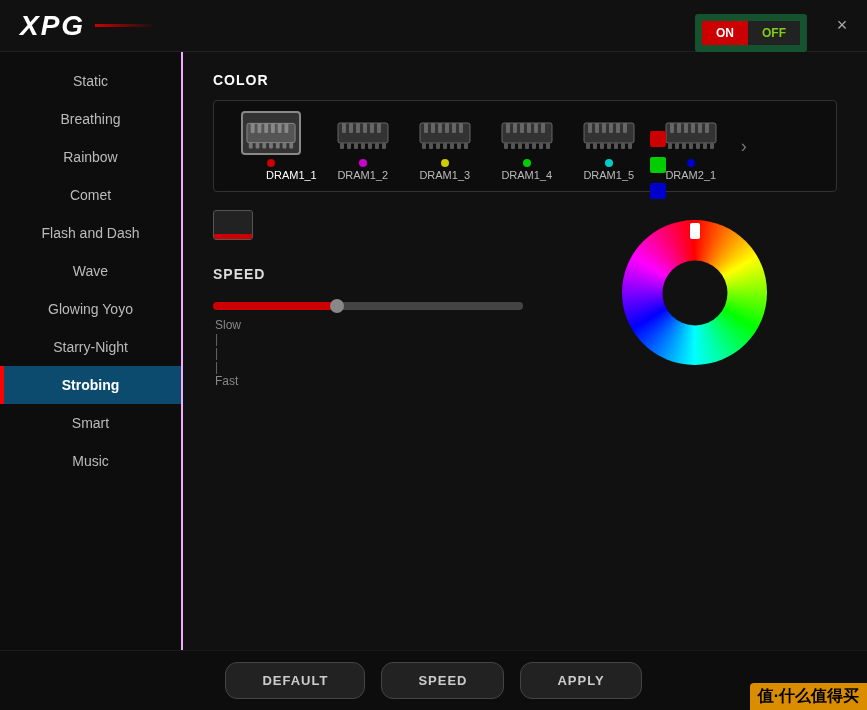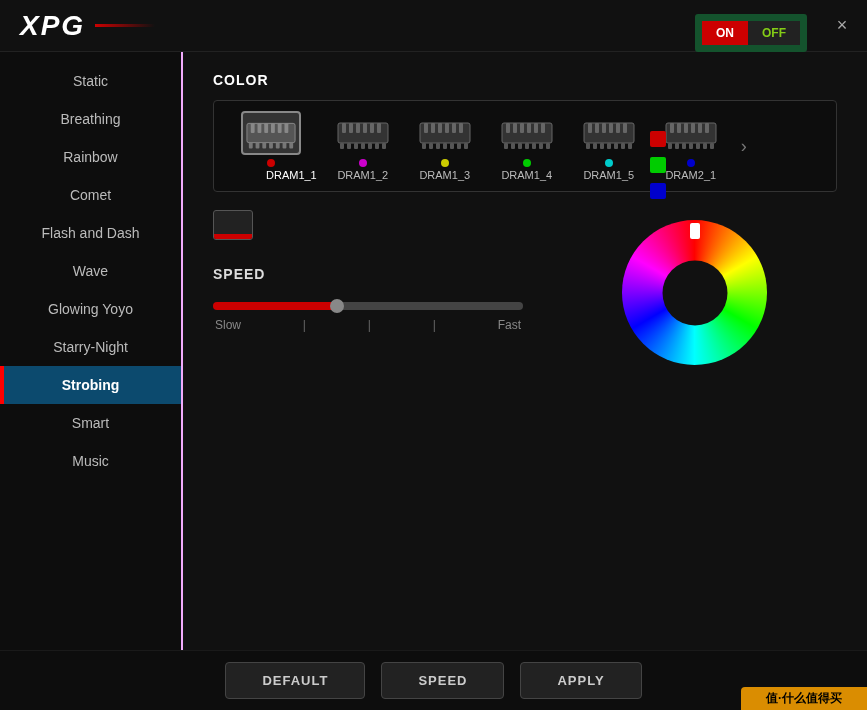--- a/index.html
+++ b/index.html
@@ -269,37 +269,37 @@
       border-top: 1px solid #1a1a1a;
       display: flex;
       align-items: center;
       justify-content: center;
       gap: 16px;
     }
     .bottom-btn {
       padding: 10px 36px;
       background: #222;
       border: 1px solid #444;
-      border-radius: 4px;
+      border-radius: 12px;
       color: #ccc;
       font-size: 13px;
       font-weight: bold;
       cursor: pointer;
       letter-spacing: 1px;
     }
 
     
     .watermark {
       position: absolute;
       bottom: 0;
       right: 0;
       background: rgba(255,165,0,0.85);
       color: #000;
-      font-size: 12px;
-      padding: 3px 25px;
+      font-size: 16px;
+      padding: 3px 8px;
       font-weight: bold;
       border-top-left-radius: 4px;
     }
   </style>
 </head>
 <body>
 
 <div class="title-bar">
   <div class="logo-xpg">
     <span class="xpg-text">XPG</span>
@@ -481,21 +481,21 @@
       <div style="display:flex;flex-direction:column;gap:10px;">
 
         <div class="selected-color-icon"></div>
 
         <div class="speed-label">SPEED</div>
 
         <div class="speed-slider-container">
           <div class="speed-track">
             <div class="speed-thumb"></div>
           </div>
-          <div style="display:flex;justify-content:space-between;margin-top:8px;padding:0 2px;">
+          <div style="display:flex;justify-content:space-between;margin-top:8px;padding:0 2px;flex-direction:column;">
             <span style="font-size:12px;color:#888;">Slow</span>
             <span style="font-size:12px;color:#666;">|</span>
             <span style="font-size:12px;color:#666;">|</span>
             <span style="font-size:12px;color:#666;">|</span>
             <span style="font-size:12px;color:#888;">Fast</span>
           </div>
         </div>
       </div>
 
       <div style="position:absolute;right:10px;top:-120px;display:flex;align-items:center;gap:16px;">

